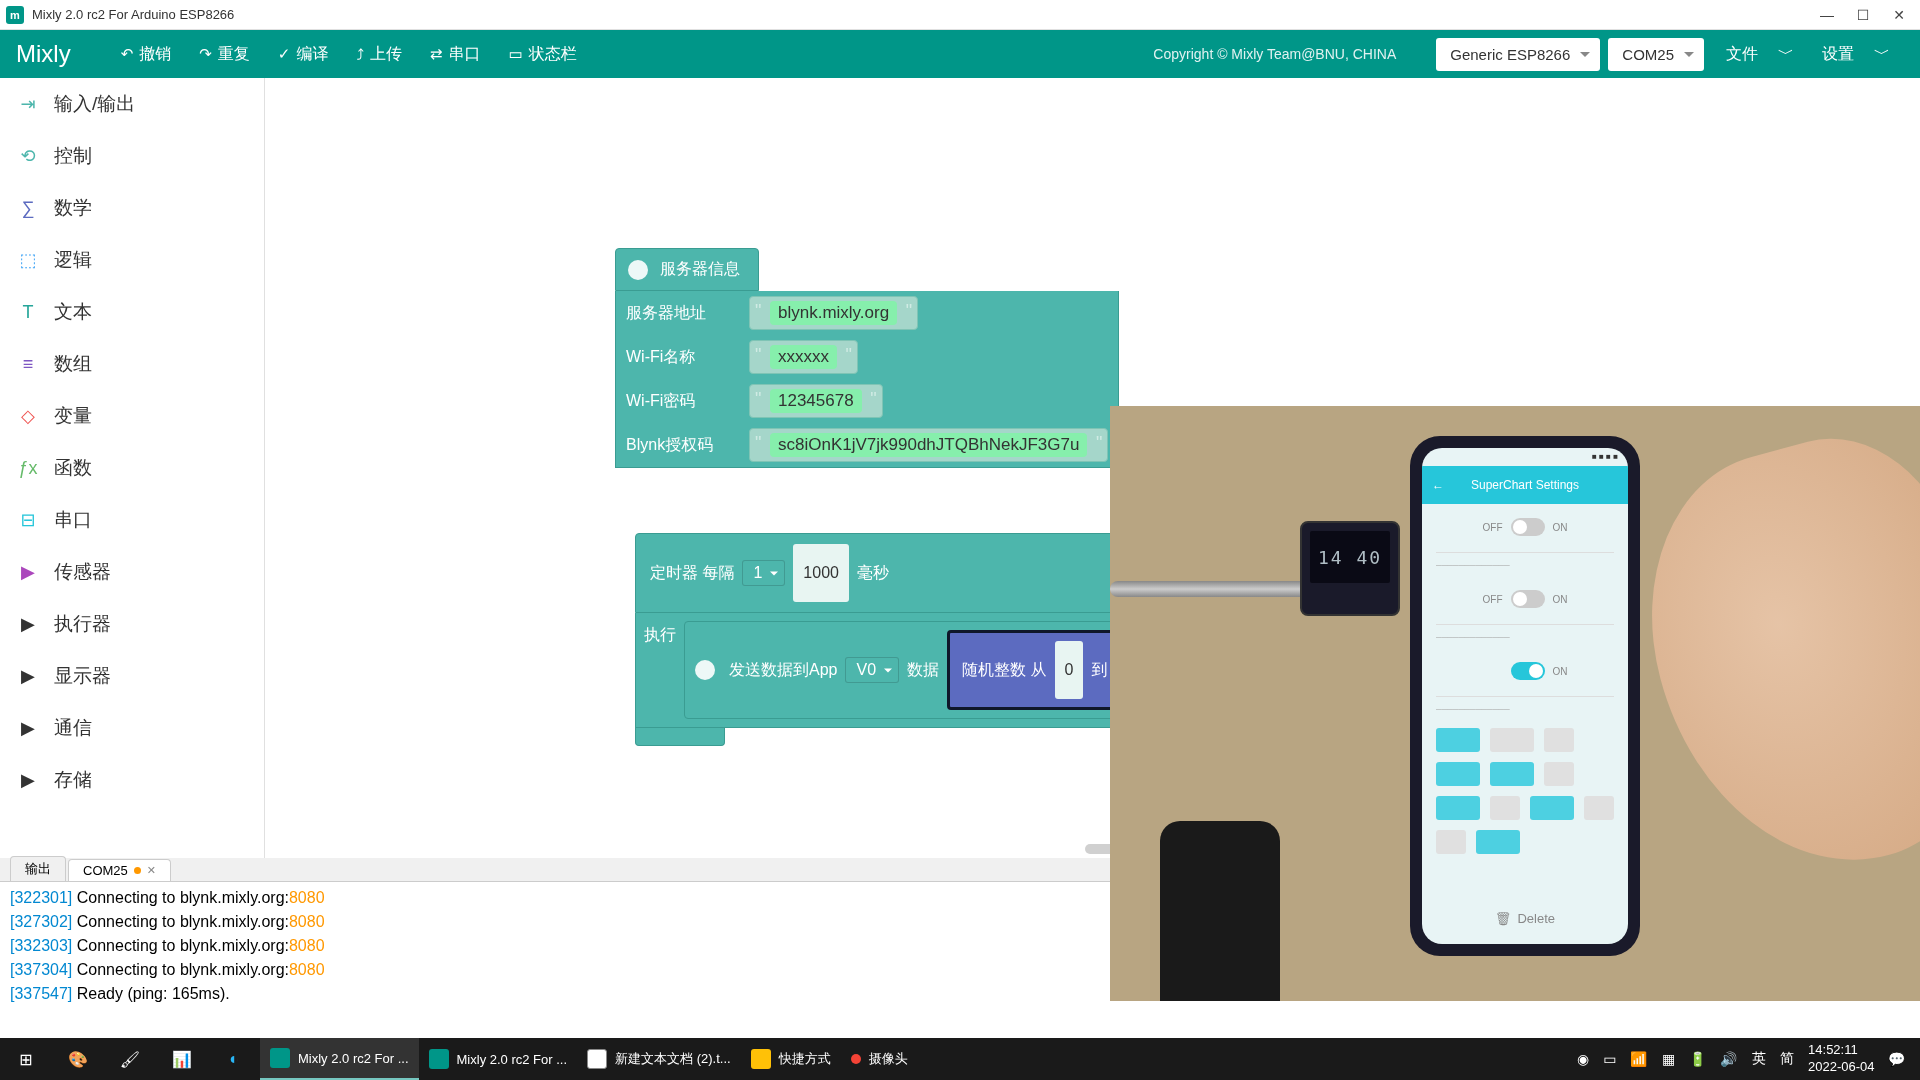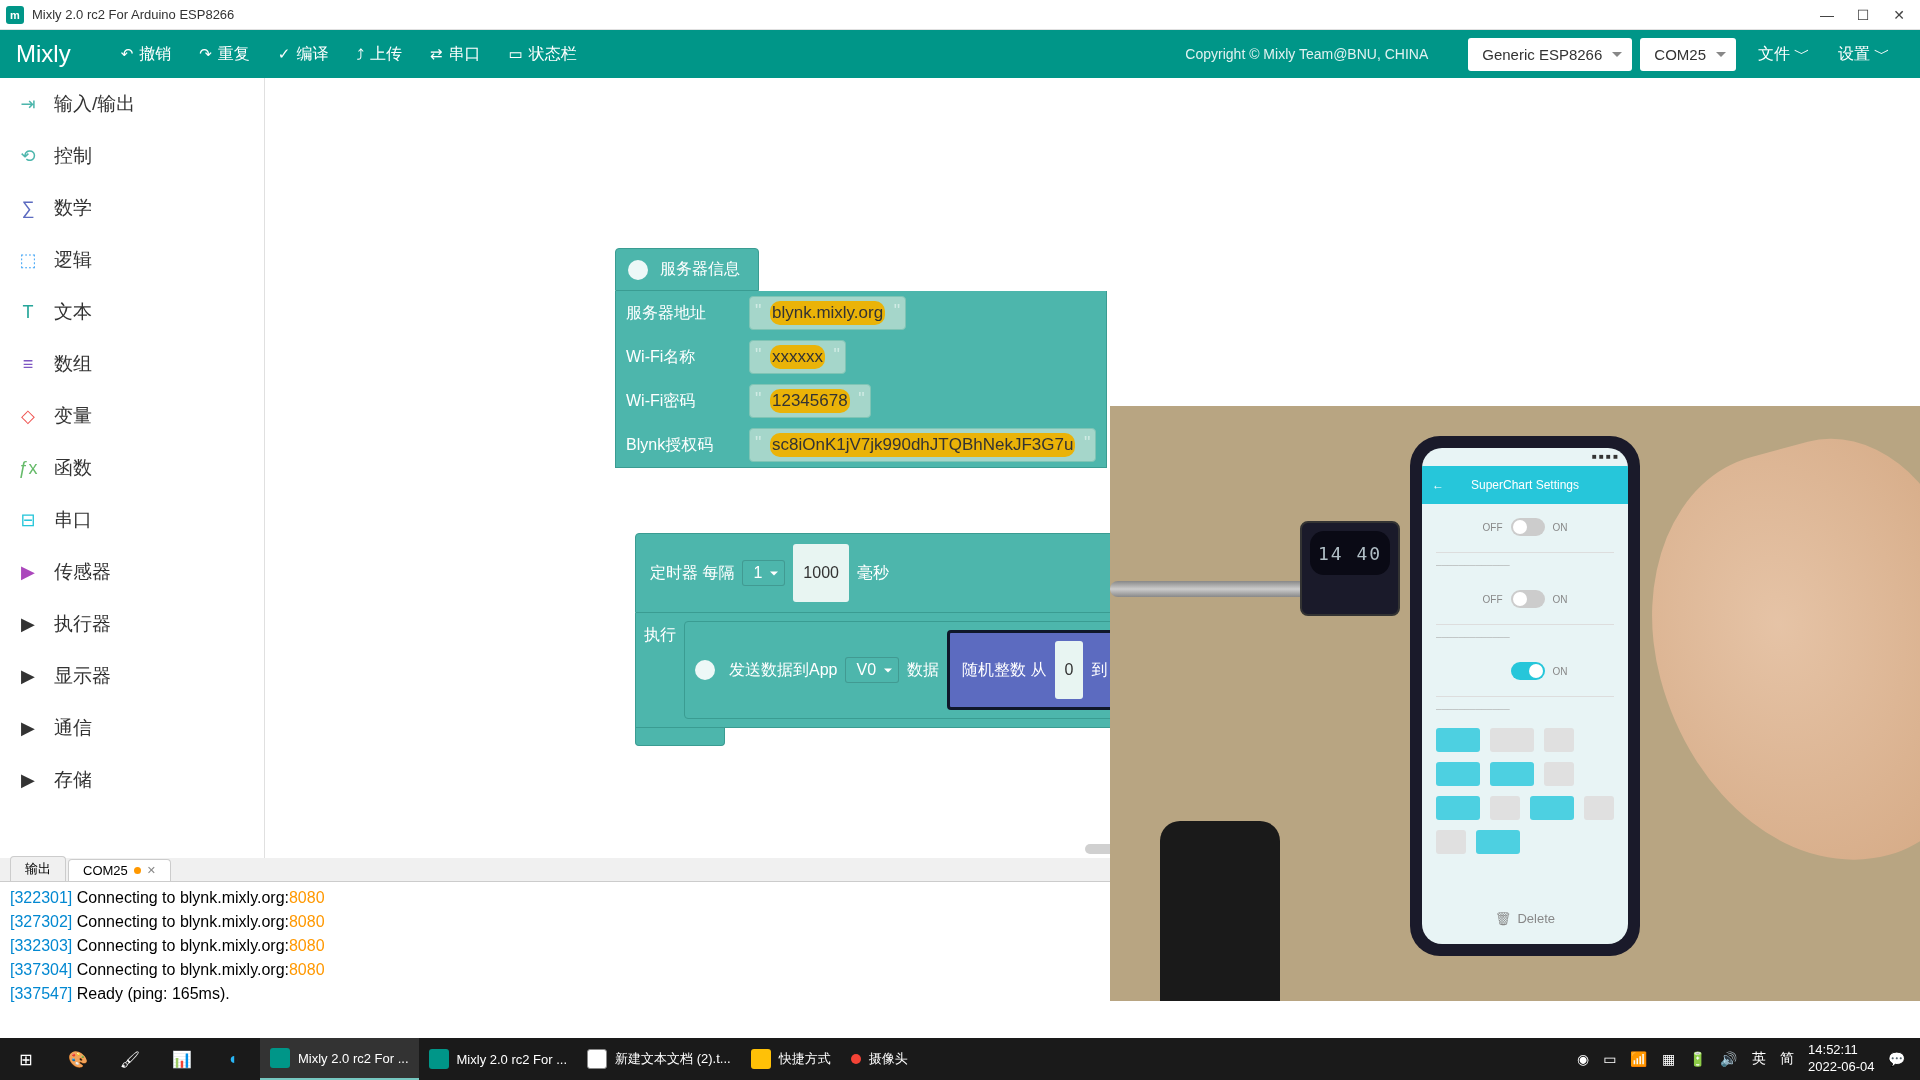--- a/index.html
+++ b/index.html
@@ -11,21 +11,21 @@
 .win-btn{width:14px;height:14px;display:flex;align-items:center;justify-content:center;font-size:14px;color:#444;cursor:pointer}
 
 .toolbar{height:48px;background:#009688;display:flex;align-items:center;padding:0 16px;color:#fff}
 .logo{font-size:24px;font-weight:500;margin-right:36px}
 .tool-btn{display:flex;align-items:center;gap:6px;padding:6px 14px;font-size:16px;cursor:pointer;border-radius:3px}
 .tool-icon{font-size:15px}
 .spacer{flex:1}
 .copyright{font-size:14px;color:#e0f2f1;margin-right:40px}
 .select-box{background:#fff;color:#333;padding:8px 30px 8px 14px;border-radius:3px;font-size:15px;margin-right:8px;position:relative;cursor:pointer}
 .select-box::after{content:"";position:absolute;right:10px;top:50%;border:5px solid transparent;border-top-color:#888;transform:translateY(-20%)}
-.menu-btn{padding:6px 14px;font-size:16px;cursor:pointer;display:flex;align-items:center;gap:4px}
+.menu-btn{padding:6px 14px;font-size:16px;cursor:pointer;display:flex;align-items:center;gap:20px}
 
 .main{display:flex;height:780px}
 .sidebar{width:265px;background:#fff;overflow-y:auto;border-right:1px solid #e0e0e0}
 .sidebar::-webkit-scrollbar{width:10px}
 .sidebar::-webkit-scrollbar-thumb{background:#c0c0c0;border-radius:5px}
 .sidebar::-webkit-scrollbar-track{background:#f5f5f5}
 .cat{display:flex;align-items:center;padding:13px 16px;font-size:19px;color:#333;cursor:pointer;gap:14px}
 .cat-icon{width:24px;height:24px;display:flex;align-items:center;justify-content:center;font-size:18px}
 
 .workspace{flex:1;background:#fff;position:relative;overflow:hidden}
@@ -33,21 +33,21 @@
 .block{position:absolute;font-size:16px;color:#fff}
 .block-server{left:350px;top:170px}
 .block-hdr{background:#4db6ac;padding:10px 18px 10px 44px;border-radius:4px 4px 0 0;border:1px solid #3a9c92;position:relative;display:inline-block}
 .block-hdr::before{content:"";position:absolute;left:12px;top:50%;transform:translateY(-50%);width:20px;height:20px;border-radius:50%;background:#fff;opacity:.9}
 .block-body{background:#4db6ac;border:1px solid #3a9c92;border-top:none}
 .block-row{display:flex;align-items:center;padding:5px 10px;gap:8px}
 .block-label{min-width:115px;font-size:16px}
 .str-block{background:#a5d6ca;border:1px solid #7fc4b5;border-radius:4px;padding:4px 20px;position:relative;color:#333;font-size:17px}
 .str-block::before{content:'"';position:absolute;left:5px;color:#d0ebe4;font-size:18px}
 .str-block::after{content:'"';position:absolute;right:5px;color:#d0ebe4;font-size:18px}
-.str-inner{background:#eab308;padding:2px 2px;border-radius:10px;display:inline-block}
+.str-inner{background:#86efac;padding:2px 8px;border-radius:4px;display:inline-block}
 
 .block-timer{left:370px;top:455px}
 .timer-hdr{background:#4db6ac;border:1px solid #3a9c92;padding:10px 14px;border-radius:4px 4px 0 0;display:flex;align-items:center;gap:8px}
 .num-field{background:#e8f5f2;color:#333;padding:20px 10px;border-radius:3px;font-size:16px}
 .dropdown-field{background:#4db6ac;border:1px solid rgba(0,0,0,.15);padding:3px 10px;border-radius:3px;position:relative;padding-right:22px}
 .dropdown-field::after{content:"";position:absolute;right:6px;top:50%;border:4px solid transparent;border-top-color:#fff;transform:translateY(-20%)}
 .timer-body{background:#4db6ac;border:1px solid #3a9c92;border-top:none;padding:8px 8px 8px 48px;position:relative}
 .timer-body::before{content:"执行";position:absolute;left:8px;top:12px;font-size:16px}
 .inner-block{background:#4db6ac;border:1px solid #3a9c92;padding:8px 12px 8px 44px;border-radius:4px;display:flex;align-items:center;gap:8px;position:relative}
 .inner-block::before{content:"";position:absolute;left:10px;top:50%;transform:translateY(-50%);width:20px;height:20px;border-radius:50%;background:#fff;opacity:.9}
@@ -70,21 +70,21 @@
 .toggle::after{content:"";position:absolute;width:14px;height:14px;background:#fff;border-radius:50%;top:2px;left:2px}
 .toggle.on{background:#26c6da}
 .toggle.on::after{left:18px}
 .phone-divider{height:1px;background:#ddd;margin:2px 14px}
 .phone-section-label{font-size:8px;color:#aaa;padding:6px 14px}
 .phone-grid{display:flex;flex-wrap:wrap;gap:10px;padding:8px 14px;justify-content:flex-start}
 .phone-chip{width:44px;height:24px;background:#4dd0e1;border-radius:3px}
 .phone-chip.off{background:#e0e0e0}
 .phone-delete{position:absolute;bottom:18px;left:0;right:0;text-align:center;color:#888;font-size:13px;display:flex;align-items:center;justify-content:center;gap:6px}
 .device{position:absolute;left:190px;top:115px;width:100px;height:95px;background:#1a1a2a;border-radius:8px;border:2px solid #333}
-.device-screen{margin:8px;height:44px;background:#0a0a15;border-radius:14px;color:#b0bec5;font-family:monospace;font-size:18px;display:flex;align-items:center;justify-content:center;letter-spacing:2px}
+.device-screen{margin:8px;height:52px;background:#0a0a15;border-radius:2px;color:#b0bec5;font-family:monospace;font-size:18px;display:flex;align-items:center;justify-content:center;letter-spacing:2px}
 .cable{position:absolute;left:0;top:175px;width:200px;height:16px;background:linear-gradient(#888,#ccc,#888);border-radius:8px}
 .cable-head{position:absolute;left:192px;top:170px;width:26px;height:26px;background:#f5f5f5;border-radius:4px;border:1px solid #999}
 .hand{position:absolute;right:-60px;top:40px;width:320px;height:420px;background:radial-gradient(ellipse at 40% 40%,#e8c5a8,#d4a680);border-radius:50% 40% 50% 60%;transform:rotate(-15deg);opacity:.95}
 .mount{position:absolute;left:50px;bottom:0;width:120px;height:180px;background:#1a1a1a;border-radius:20px 20px 0 0}
 
 .tabs{display:flex;background:#f0f0f0;height:24px;align-items:flex-end;padding-left:10px;border-bottom:1px solid #ccc}
 .tab{padding:3px 14px;font-size:13px;background:#f0f0f0;border:1px solid #ccc;border-bottom:none;margin-right:2px;cursor:pointer;border-radius:4px 4px 0 0;display:flex;align-items:center;gap:6px}
 .tab.active{background:#fff}
 .tab-dot{width:7px;height:7px;background:#ff9800;border-radius:50%}
 .tab-close{font-size:11px;color:#888}

